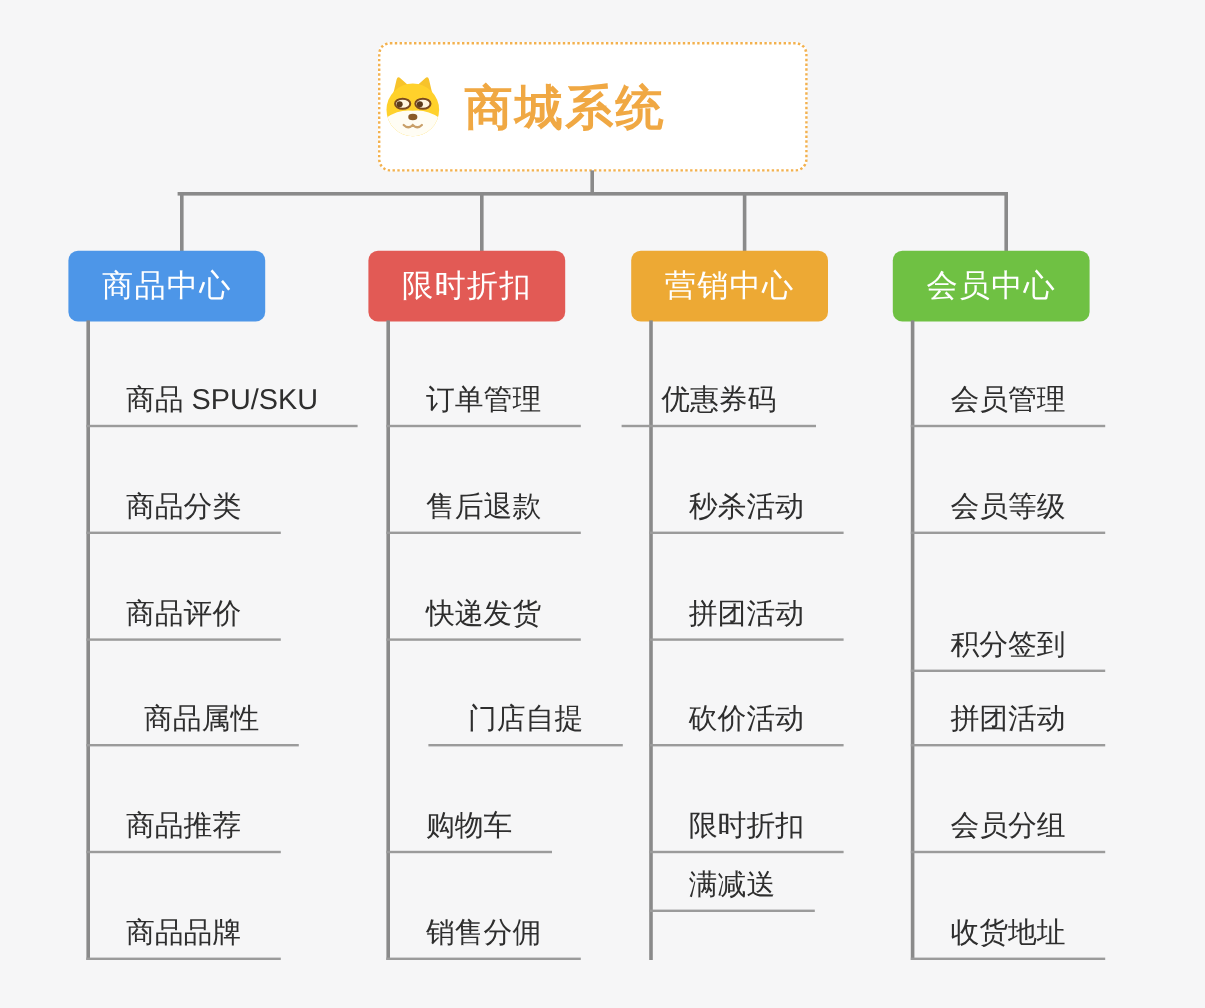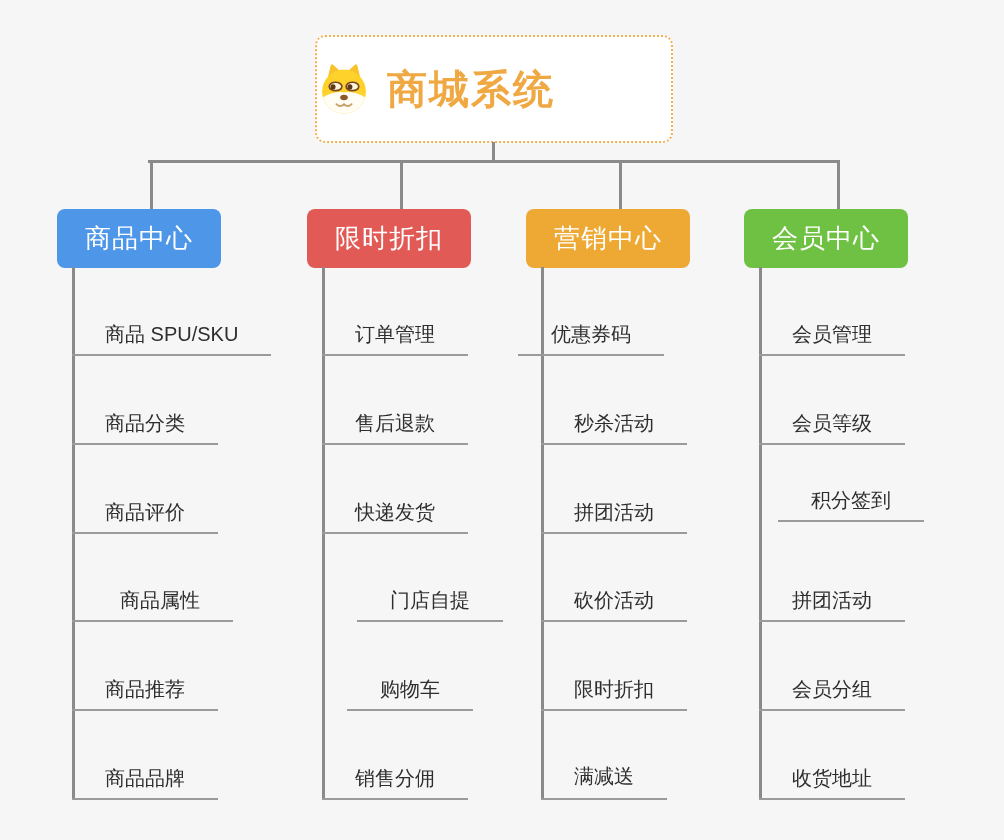--- a/index.html
+++ b/index.html
@@ -67,21 +67,21 @@
     height:533px;
     background:var(--connector);
   }
   .leaf{
     position:absolute;
     display:inline-block;
     white-space:nowrap;
     padding:0 33px;
     height:38px;
     line-height:36px;
-    font-size:20px;
+    font-size:24px;
     color:var(--leaf-text);
     border-bottom:2px solid var(--underline);
     text-align:center;
   }
 </style>
 </head>
 <body>
 
 <div class="canvas">
 
@@ -119,34 +119,34 @@
       <div class="leaf" style="left: 72px; top: 582px; padding-left: 48px;">商品属性</div>
       <div class="leaf" style="left: 72px; top: 671px;">商品推荐</div>
       <div class="leaf" style="left: 72px; top: 760px;">商品品牌</div>
       <div class="line" style="left: 399.5px; top: 160px; width: 3px; height: 50px;"></div>
       <div class="branch-box" style="left: 307px; background: rgb(226, 90, 85);">限时折扣</div>
       <div class="col-line" style="left: 322px;"></div>
       <div class="leaf" style="left: 322px; top: 316px;">订单管理</div>
       <div class="leaf" style="left: 322px; top: 405px;">售后退款</div>
       <div class="leaf" style="left: 322px; top: 494px;">快递发货</div>
       <div class="leaf" style="left: 322px; top: 582px; margin-left: 35px;">门店自提</div>
-      <div class="leaf" style="left: 322px; top: 671px; margin-left: 25px;">购物车</div>
+      <div class="leaf" style="left: 322px; top: 671px;">购物车</div>
       <div class="leaf" style="left: 322px; top: 760px;">销售分佣</div>
       <div class="line" style="left: 618.5px; top: 160px; width: 3px; height: 50px;"></div>
       <div class="branch-box" style="left: 526px; background: rgb(237, 169, 52);">营销中心</div>
       <div class="col-line" style="left: 541px;"></div>
       <div class="leaf" style="left: 518px; top: 316px;">优惠券码</div>
       <div class="leaf" style="left: 541px; top: 405px;">秒杀活动</div>
       <div class="leaf" style="left: 541px; top: 494px;">拼团活动</div>
       <div class="leaf" style="left: 541px; top: 582px;">砍价活动</div>
       <div class="leaf" style="left: 541px; top: 671px;">限时折扣</div>
-      <div class="leaf" style="left: 541px; top: 760px; font-family: Liberation Mono, monospace;">满减送</div>
+      <div class="leaf" style="left: 541px; top: 720px;">满减送</div>
       <div class="line" style="left: 836.5px; top: 160px; width: 3px; height: 50px;"></div>
       <div class="branch-box" style="left: 744px; background: rgb(111, 193, 67);">会员中心</div>
       <div class="col-line" style="left: 759px;"></div>
       <div class="leaf" style="left: 759px; top: 316px;">会员管理</div>
       <div class="leaf" style="left: 759px; top: 405px;">会员等级</div>
-      <div class="leaf" style="left: 759px; top: 482px; margin-left: 19px;">积分签到</div>
+      <div class="leaf" style="left: 759px; top: 520px;">积分签到</div>
       <div class="leaf" style="left: 759px; top: 582px;">拼团活动</div>
       <div class="leaf" style="left: 759px; top: 671px;">会员分组</div>
       <div class="leaf" style="left: 759px; top: 760px;">收货地址</div>
     </div>
 </div>
 
 </body></html>

